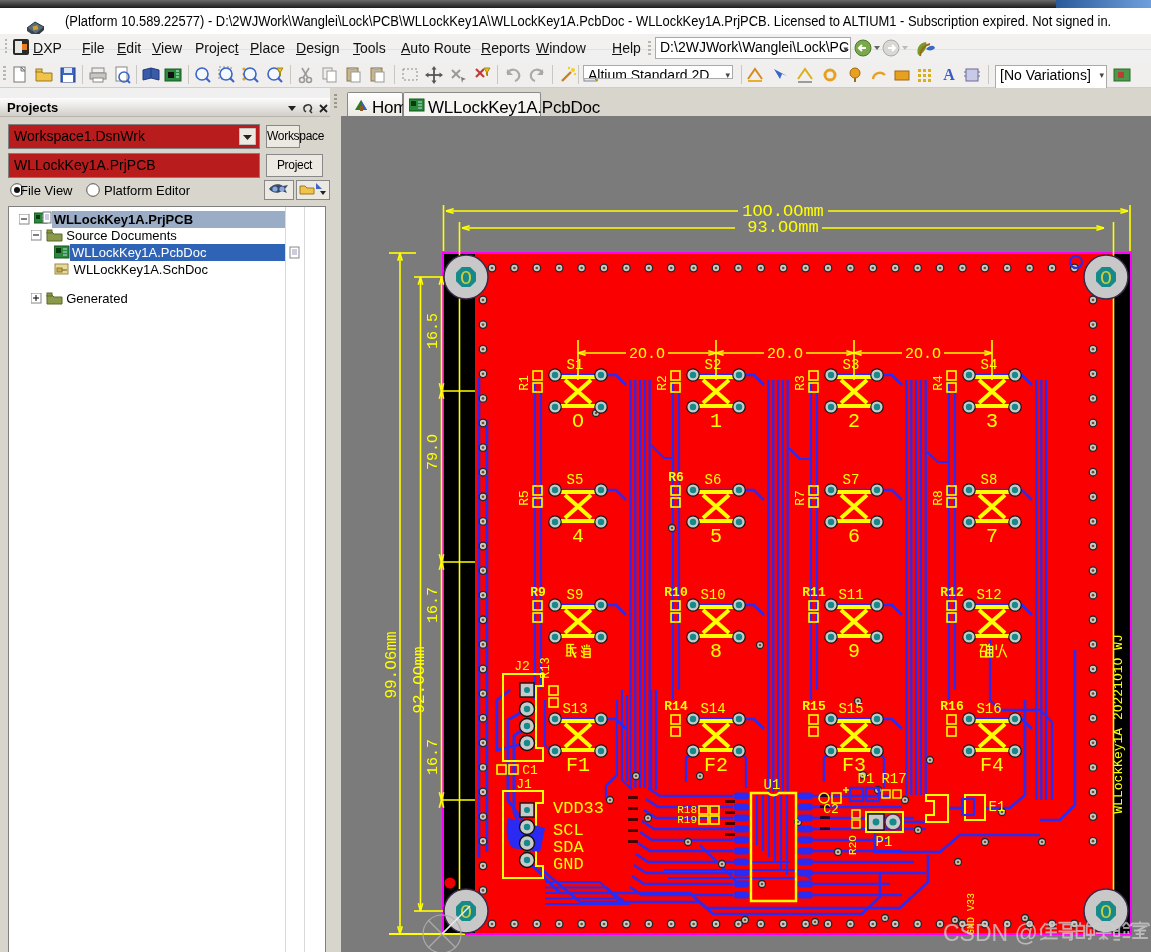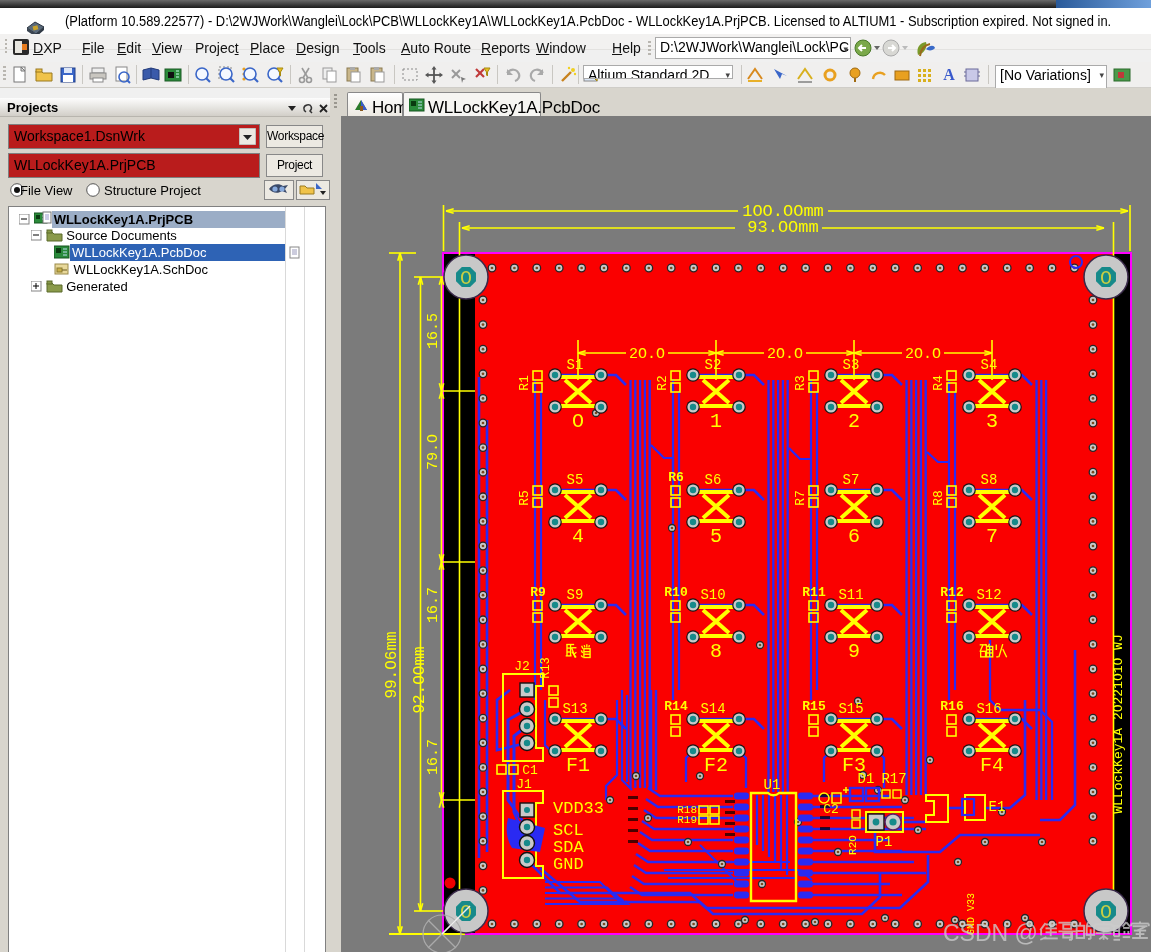--- a/index.html
+++ b/index.html
@@ -308,32 +308,32 @@
       <svg class="abs" style="left:286px;top:5px" width="44" height="12">
         <path d="M2,3 l8,0 -4,5 z" fill="#222"></path>
         <path d="M20,9 C17,7 17,3 21,2 C25,1 27,5 24,8 L26,10" fill="none" stroke="#333" stroke-width="1.5"></path>
         <path d="M34,2 L41,9 M41,2 L34,9" stroke="#222" stroke-width="1.8"></path>
       </svg>
     </div>
     <div class="field" style="left:8px;top:26px;width:252px;height:25px">Workspace1.DsnWrk<svg class="abs" style="right:3px;top:3px" width="17" height="17">
         <rect x="0" y="0" width="17" height="17" fill="#ece9e2" stroke="#999"></rect>
         <path d="M4,7 l9,0 -4.5,5 z" fill="#222"></path>
       </svg></div>
-    <div class="btn97" style="left:266px;top:27px;width:57px;height:23px;padding-top:3px">Workspace</div>
+    <div class="btn97" style="left:266px;top:27px;width:34px;height:23px;padding-top:3px">Workspace</div>
     <div class="field" style="left:8px;top:55px;width:252px;height:25px">WLLockKey1A.PrjPCB</div>
     <div class="btn97" style="left:266px;top:56px;width:57px;height:23px;padding-top:3px">Project</div>
     <svg class="abs" style="left:10px;top:85px" width="15" height="15">
       <circle cx="7" cy="7" r="6.3" fill="#fff" stroke="#555"></circle>
       <circle cx="7" cy="7" r="3" fill="#111"></circle>
     </svg>
     <div class="abs" style="left:20px;top:85px;font-size:13px">File View</div>
     <svg class="abs" style="left:86px;top:85px" width="15" height="15">
       <circle cx="7" cy="7" r="6.3" fill="#fff" stroke="#555"></circle>
     </svg>
-    <div class="abs" style="left:104px;top:85px;font-size:13px">Structure Project</div>
+    <div class="abs" style="left:104px;top:85px;font-size:13px">Platform Editor</div>
     <div class="btn97" style="left:264px;top:82px;width:30px;height:20px"><svg width="24" height="16">
         <path d="M2,8 C5,3 12,2 16,5 L21,4 18,8 20,12 15,10 C11,13 5,12 2,8 Z" fill="#3a4a6a"></path>
         <circle cx="8" cy="8" r="2.6" fill="#8ad"></circle>
         <circle cx="15" cy="8" r="2.6" fill="#8ad"></circle>
       </svg></div>
     <div class="btn97" style="left:296px;top:82px;width:34px;height:20px"><svg width="30" height="16">
         <path d="M2,5 L7,5 9,7 16,7 16,13 2,13 Z" fill="#f0c34a" stroke="#9a7a20"></path>
         <path d="M18,2 L24,8 18,8 Z" fill="#3a66c8"></path>
         <path d="M22,10 l6,0 -3,4 z" fill="#222"></path>
       </svg></div>
@@ -376,21 +376,21 @@
               <line x1="3" y1="4" x2="8" y2="4"></line>
               <line x1="3" y1="6" x2="8" y2="6"></line>
               <line x1="3" y1="8" x2="8" y2="8"></line>
             </g>
           </svg></span></div>
       <div class="trow" style="top:55px"><span style="margin-left:45px"></span><svg width="16" height="14" style="vertical-align:-2px">
           <rect x="1" y="2" width="13" height="10" fill="#e8d89a" stroke="#9a8a4a"></rect>
           <rect x="3" y="6" width="5" height="4" fill="#c9b04a" stroke="#8a7a30"></rect>
           <line x1="8" y1="8" x2="13" y2="8" stroke="#6a5a20"></line>
         </svg> WLLockKey1A.SchDoc</div>
-      <div class="trow" style="top:72px"><span style="margin-left:22px"><svg width="11" height="11" style="vertical-align:-1px">
+      <div class="trow" style="top:84px"><span style="margin-left:22px"><svg width="11" height="11" style="vertical-align:-1px">
             <rect x="0" y="0" width="10" height="10" fill="#fff" stroke="#848484"></rect>
             <line x1="2" y1="5" x2="8" y2="5" stroke="#000"></line>
             <line x1="5" y1="2" x2="5" y2="8" stroke="#000"></line>
           </svg></span> <svg width="17" height="14" style="vertical-align:-2px">
           <path d="M1,4 L6,4 8,6 16,6 16,13 1,13 Z" fill="#8a9a4a" stroke="#5a6a2a"></path>
           <rect x="1" y="2" width="5" height="3" fill="#8a9a4a" stroke="#5a6a2a"></rect>
         </svg> Generated</div>
       <div class="abs" style="left:276px;top:0;width:1px;height:100%;background:#d9d9d9"></div>
       <div class="abs" style="left:295px;top:0;width:1px;height:100%;background:#d9d9d9"></div>
     </div>

